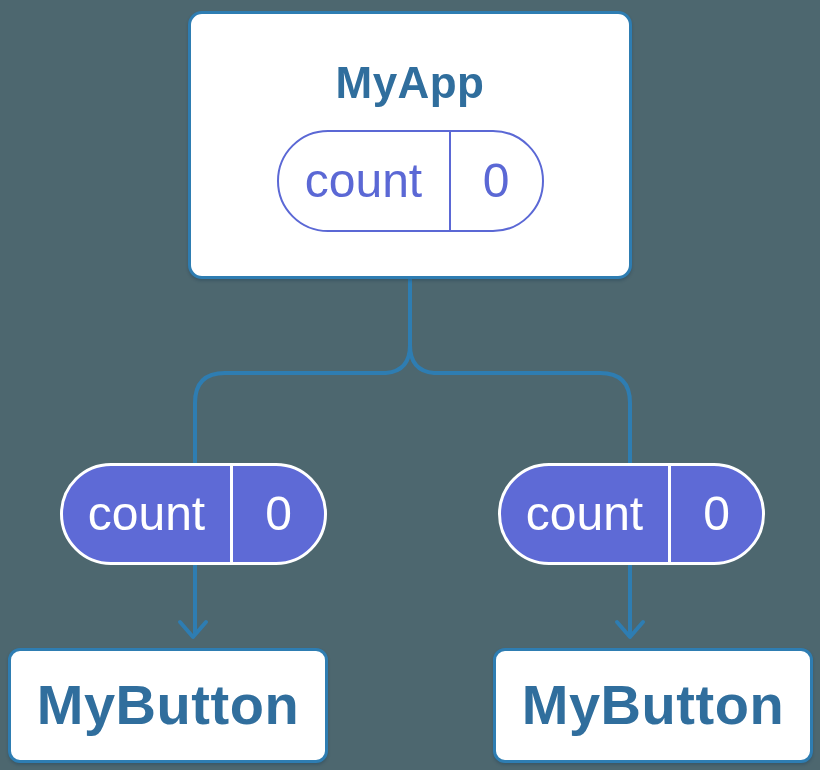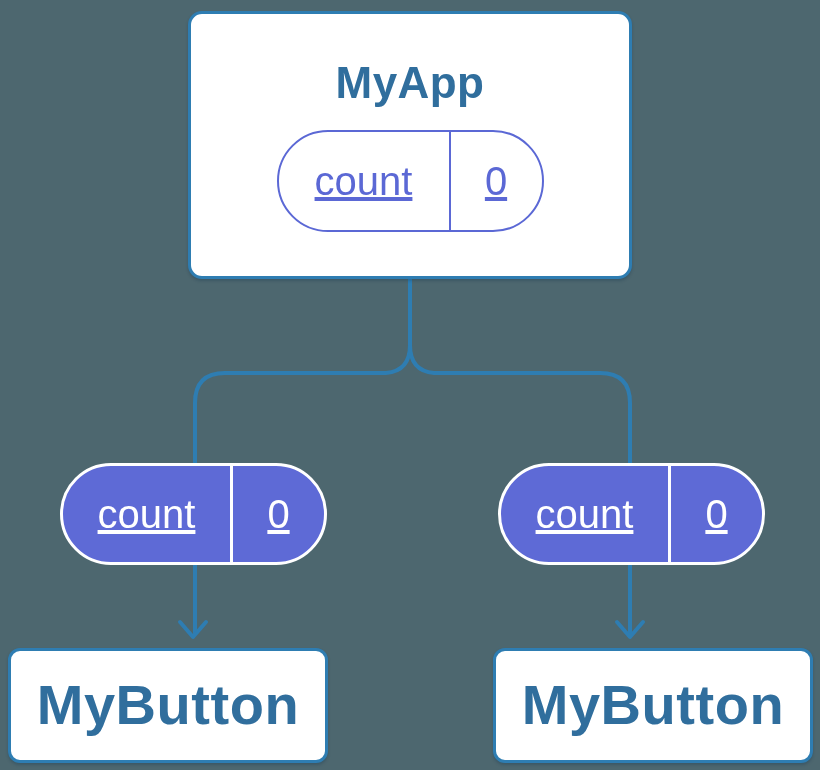--- a/index.html
+++ b/index.html
@@ -72,23 +72,22 @@
     display: flex;
     align-items: stretch;
     width: 267px; height: 102px;
     border-radius: 51px;
     overflow: hidden;
   }
   .pill-name, .pill-value {
     display: flex;
     align-items: center;
     justify-content: center;
-    font-size: 40px;
+    font-size: 48px;
     line-height: 1;
-    text-decoration: underline;
   }
   .pill-name { width: 172px; flex: none; }
   .pill-value { flex: 1; }
   .pill-outline {
     background: var(--card-background);
     border: 2px solid var(--state-purple);
     color: var(--state-purple);
   }
   .pill-outline .pill-name { border-right: 2px solid var(--state-purple); }
   .pill-solid {

